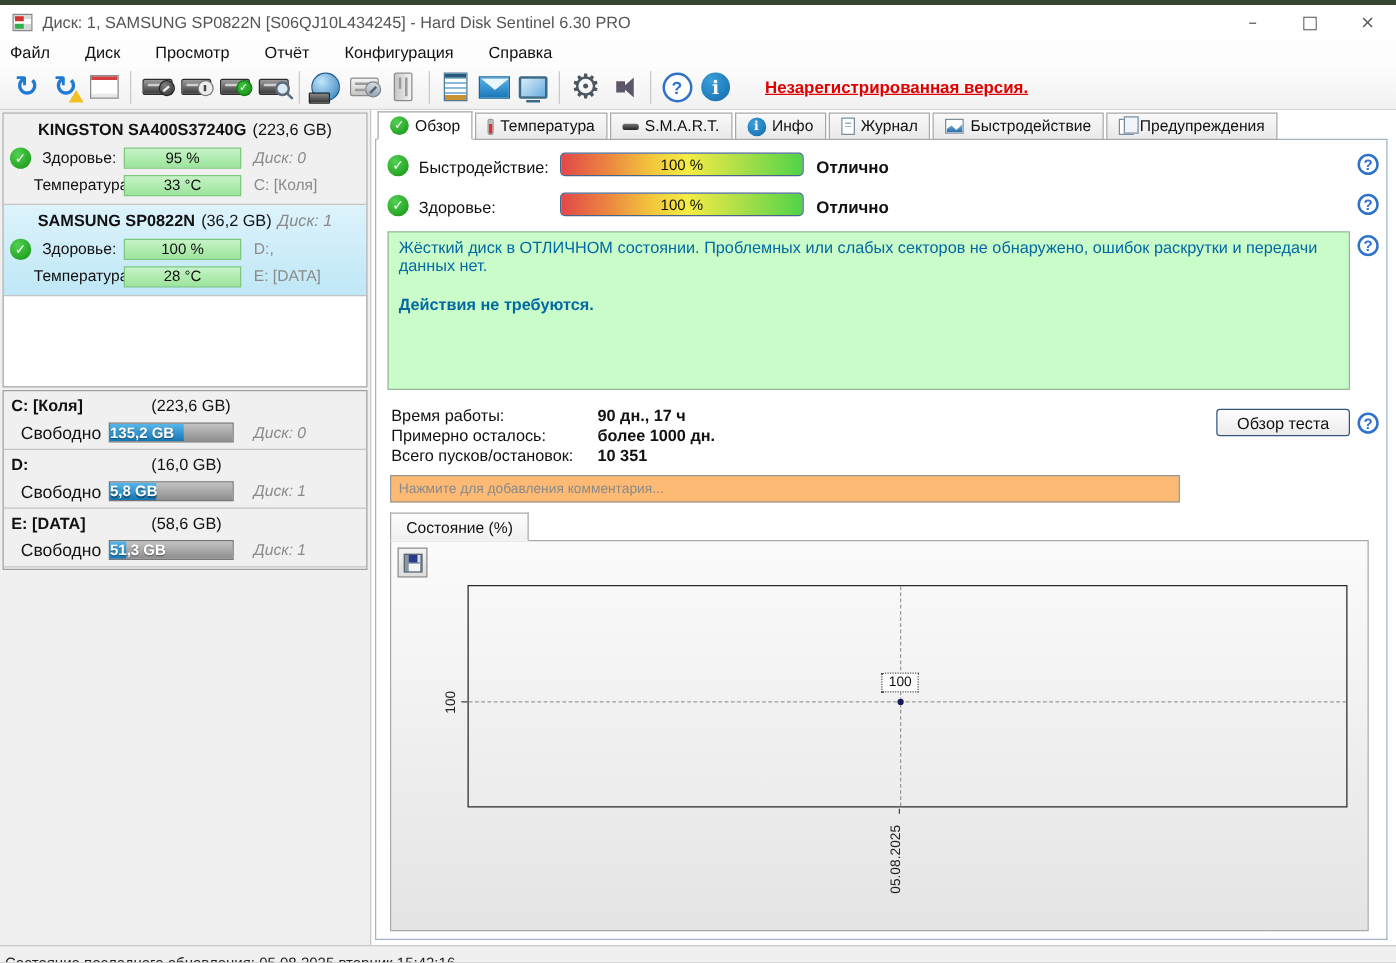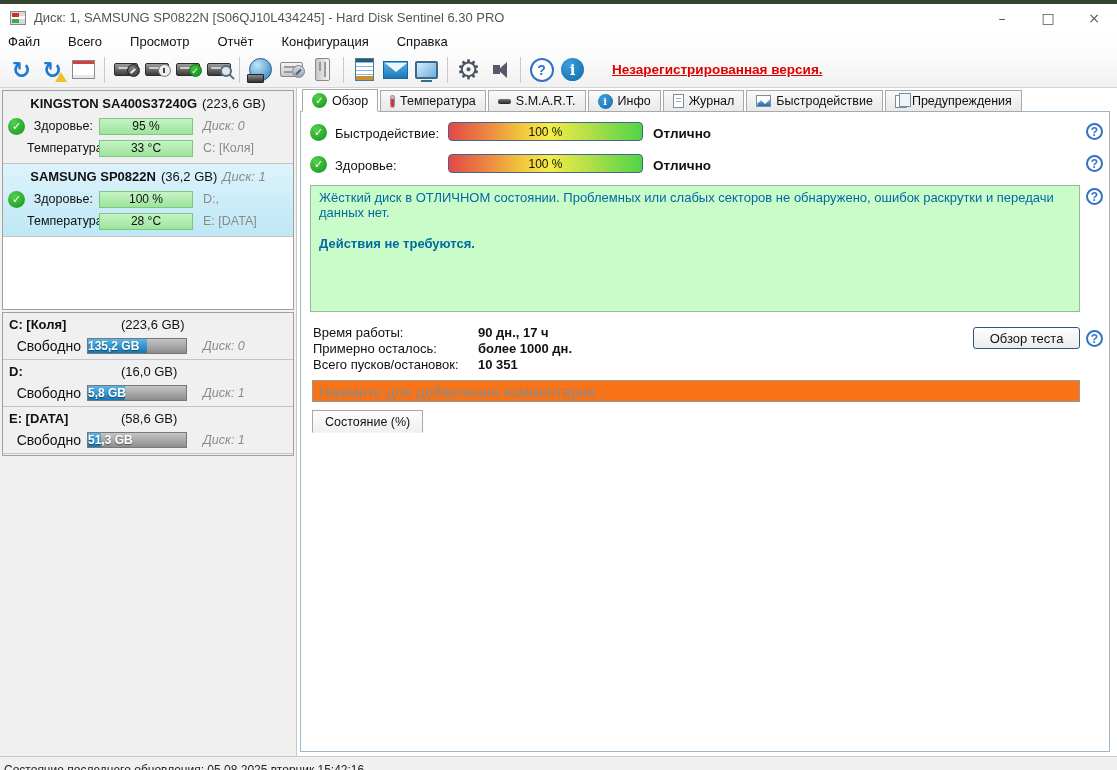--- a/index.html
+++ b/index.html
@@ -153,22 +153,22 @@
               background:#c9fcc9; border:1px solid #9ab89a; padding:4px 8px; color:#0369a1; font-size:13px; }
   .greenbox .l2 { font-weight:bold; margin-top:16px; }
 
   .statlabel { position:absolute; left:313px; font-size:13px; }
   .statvalue { position:absolute; left:478px; font-size:13px; font-weight:bold; }
 
   .retest { position:absolute; left:973px; top:327px; width:107px; height:22px;
             border:1px solid #33557f; border-radius:3px; background:linear-gradient(180deg,#fefefe,#ebebeb);
             font-size:13px; display:flex; align-items:center; justify-content:center; }
 
-  .comment { position:absolute; left:312px; top:380px; width:768px; height:22px; border:1px solid #999;
-             font-size:15px; padding:0 6px; color:#333; font-family:"Liberation Sans",sans-serif; background:#f97316; }
+  .comment { position:absolute; left:312px; top:380px; width:632px; height:22px; border:1px solid #999;
+             font-size:11px; padding:0 6px; color:#333; font-family:"Liberation Sans",sans-serif; background:#fdba74; }
   .comment::placeholder { color:#8a8a8a; }
 
   
   .charttab { position:absolute; left:312px; top:410px; height:23px; padding:0 12px; z-index:2;
               background:linear-gradient(180deg,#fdfdfd,#f0f0f0); border:1px solid #a8a8a8; border-bottom:1px solid #f4f4f4;
               display:flex; align-items:center; font-size:12.5px; }
   .chartpanel { position:absolute; left:312px; top:432px; width:783px; height:313px;
                 border:1px solid #a8a8a8; background:linear-gradient(180deg,#fbfbfb,#e4e4e4); }
   .savebtn { position:absolute; left:5px; top:5px; width:24px; height:24px; border:1px solid #8a8a8a;
              background:linear-gradient(180deg,#f2f2f2,#ddd); display:flex; align-items:center; justify-content:center; }
@@ -204,21 +204,21 @@
     <div class="titletext">Диск: 1, SAMSUNG SP0822N [S06QJ10L434245]  -  Hard Disk Sentinel 6.30 PRO</div>
     <div class="wincontrols">
       <div class="winbtn">–</div>
       <div class="winbtn">□</div>
       <div class="winbtn">×</div>
     </div>
   </div>
 
   <div class="menubar">
     <div class="menuitem">Файл</div>
-    <div class="menuitem">Всего</div>
+    <div class="menuitem">Диск</div>
     <div class="menuitem">Просмотр</div>
     <div class="menuitem">Отчёт</div>
     <div class="menuitem">Конфигурация</div>
     <div class="menuitem">Справка</div>
   </div>
 
   <div class="toolbar">
     <span class="tbi tb-refresh"></span>
     <span class="tbi tb-refresh-warn"></span>
     <span class="tbi tb-report"></span>
@@ -426,18 +426,33 @@
   <div class="statvalue" style="top:357px;">10 351</div>
 
   <div class="retest">Обзор теста</div>
   <div class="help" style="left:1086px; top:330px;"></div>
 
   <input class="comment" placeholder="Нажмите для добавления комментария..." style="">
 
   <div class="charttab">
     <span>Состояние (%)</span>
   </div>
+  <div class="chartpanel">
+    <div class="savebtn">
+      <span class="floppy"></span>
+    </div>
+    <div class="plot">
+      <div class="dashH" style="top:92px;"></div>
+      <div class="dashV" style="left:345px;"></div>
+      <div class="pt" style="left:343px; top:90px;"></div>
+      <div class="ptlabel" style="left:330px; top:69px;">100</div>
+    </div>
+    <div class="tickL" style="left:56px; top:128px;"></div>
+    <div class="rot" style="left:42px; top:138px;">100</div>
+    <div class="tickB" style="left:406px; top:214px;"></div>
+    <div class="rot" style="left:398px; top:282px;">05.08.2025</div>
+  </div>
 
   <div class="statusbar">
     <span>Состояние последнего обновления: 05.08.2025 вторник 15:42:16</span>
   </div>
 
 </div>
 
 </body></html>

